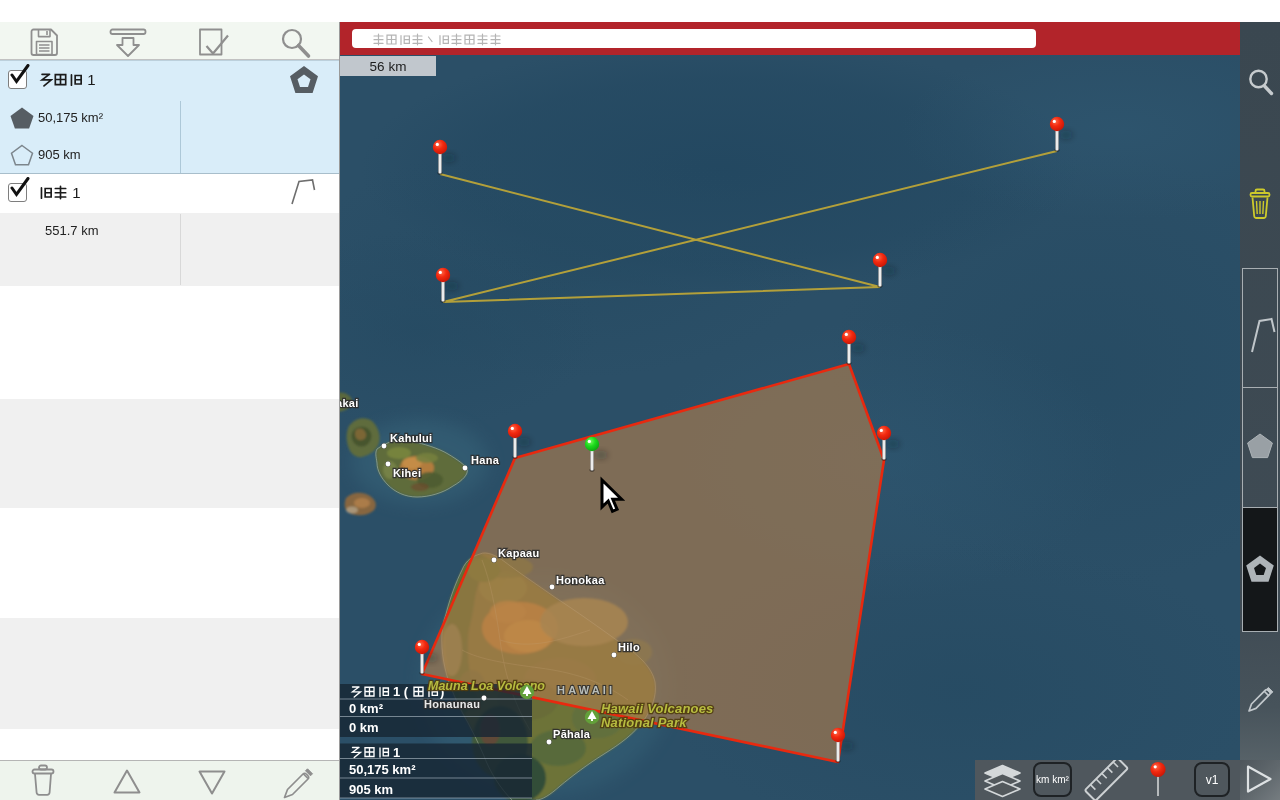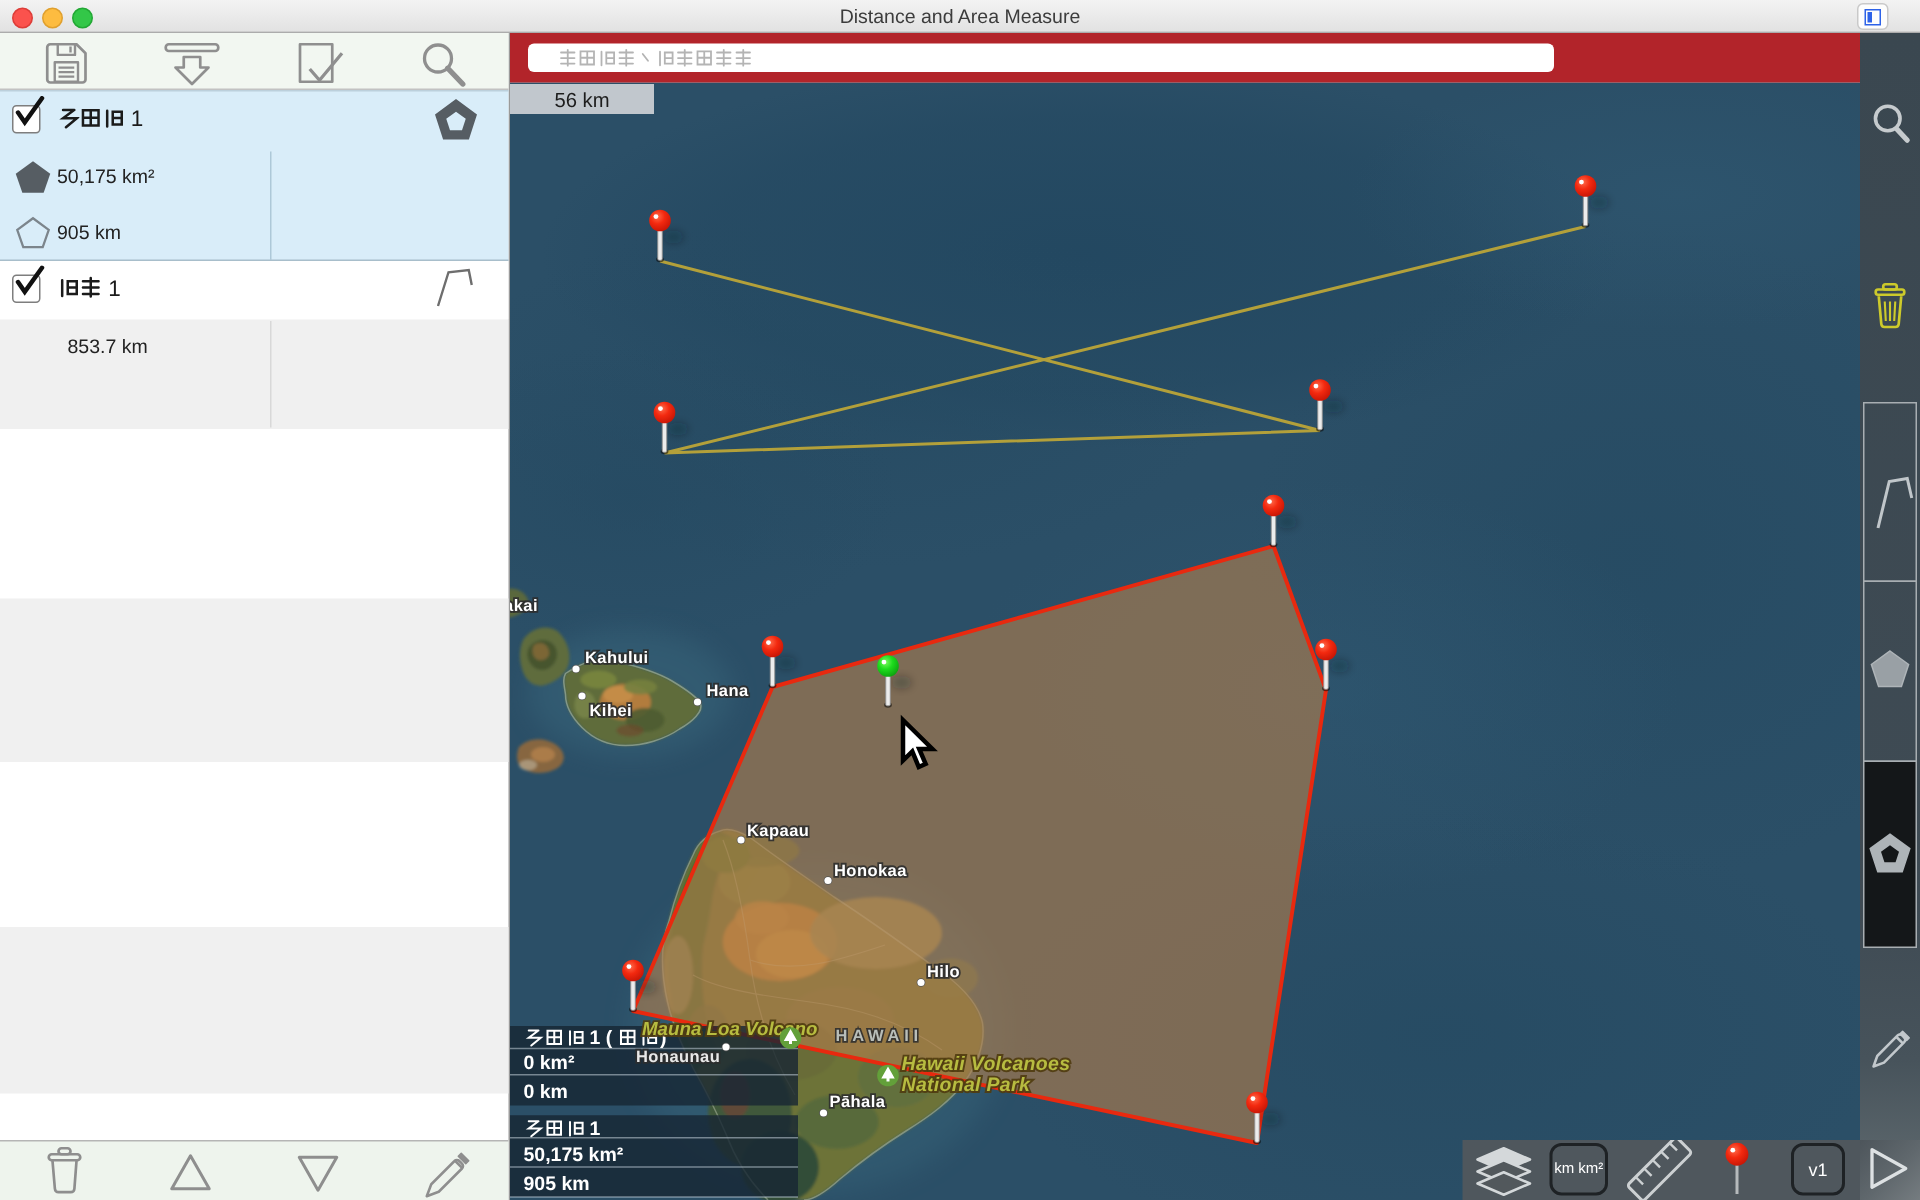--- a/index.html
+++ b/index.html
@@ -325,30 +325,20 @@
       </svg><svg class="g" width="13" height="13" viewBox="0 0 13 13" style="vertical-align:-2px">
         <path d="M2 3 h9 M2 6.7 h9 M2 10.4 h9 M6.5 1.2 v10.6" fill="none" stroke="#b4b4b4" stroke-width="1.2" stroke-linecap="round"></path>
       </svg><svg class="g" width="13" height="13" viewBox="0 0 13 13" style="vertical-align:-2px">
         <path d="M2 2.2 h9 v8.8 h-9 z M2 6.5 h9 M6.5 2.2 v8.8" fill="none" stroke="#b4b4b4" stroke-width="1.2" stroke-linecap="round"></path>
       </svg><svg class="g" width="13" height="13" viewBox="0 0 13 13" style="vertical-align:-2px">
         <path d="M2 3 h9 M2 6.7 h9 M2 10.4 h9 M6.5 1.2 v10.6" fill="none" stroke="#b4b4b4" stroke-width="1.2" stroke-linecap="round"></path>
       </svg><svg class="g" width="13" height="13" viewBox="0 0 13 13" style="vertical-align:-2px">
         <path d="M2 3 h9 M2 6.7 h9 M2 10.4 h9 M6.5 1.2 v10.6" fill="none" stroke="#b4b4b4" stroke-width="1.2" stroke-linecap="round"></path>
       </svg></div>
 
-  <div class="abs" id="titlebar">
-    <div id="title">Distance and Area Measure</div>
-    <div class="tl" style="left:8px;background:#fb524d;border:0.5px solid #dd3d38;"></div>
-    <div class="tl" style="left:28px;background:#fdbc40;border:0.5px solid #e0a02e;"></div>
-    <div class="tl" style="left:48px;background:#33c748;border:0.5px solid #22a834;"></div>
-    <div class="abs" style="left:1238px;top:2px;width:21px;height:18px;background:#fdfdfd;border:1px solid #c9c9c9;border-radius:4px;box-sizing:border-box;">
-      <div class="abs" style="left:4px;top:2.5px;width:11px;height:11px;border:1.5px solid #2d62e8;box-sizing:border-box;"></div>
-      <div class="abs" style="left:6px;top:4.5px;width:2.5px;height:7px;background:#2d62e8;"></div>
-    </div>
-  </div>
 
   <div class="abs" id="lpanel">
     <div class="abs" id="ltoolbar"></div>
     <div class="abs" id="licons" style="left:0;top:0;width:339px;height:38px;"><svg width="339" height="38" viewBox="0 0 339 38">
 <g fill="none" stroke="#8f8f8f" stroke-width="1.8" stroke-linejoin="round">
  <path d="M33.5 7.5 h17.5 l6 6 v17.5 a2 2 0 0 1 -2 2 h-21.5 a2 2 0 0 1 -2 -2 v-21.5 a2 2 0 0 1 2 -2 z"></path>
  <path d="M38.5 7.8 v6.8 h11.5 v-6.8" stroke-width="1.6"></path>
  <path d="M47 9 v4" stroke-width="1.6"></path>
  <rect x="36.5" y="19.5" width="15.5" height="13" stroke-width="1.6"></rect>
  <path d="M39 23 h10.5 M39 26 h10.5 M39 29 h10.5" stroke-width="1.5"></path>
@@ -395,21 +385,21 @@
 <div class="abs" style="left:38px;top:124px;"><svg class="g" width="15" height="15" viewBox="0 0 13 13" style="vertical-align:-2px">
             <path d="M3 2.5 v9 M6.2 3 h5.2 v7.4 h-5.2 z M6.2 6.7 h5.2" fill="none" stroke="#1b1b1b" stroke-width="1.45" stroke-linecap="round"></path>
           </svg><svg class="g" width="15" height="15" viewBox="0 0 13 13" style="vertical-align:-2px">
             <path d="M2 3 h9 M2 6.7 h9 M2 10.4 h9 M6.5 1.2 v10.6" fill="none" stroke="#1b1b1b" stroke-width="1.45" stroke-linecap="round"></path>
           </svg><span class="itxt"> 1</span></div>
 <svg width="30" height="30" viewBox="0 0 30 30" style="position:absolute;left:288px;top:117px;">
 <path d="M4 27 L11 4.5 L24.5 3 L26.5 13" fill="none" stroke="#6e6e6e" stroke-width="1.6"></path>
         </svg>
 <div class="abs" style="left:0;top:153px;width:339px;height:73px;background:#f0f0f0;"></div>
 <div class="abs" style="left:180px;top:154px;width:1px;height:71px;background:#d8d8d8;"></div>
-<div class="abs stxt" style="left:45px;top:163px;">853.7 km</div>
+<div class="abs stxt" style="left:45px;top:163px;">551.7 km</div>
 <div class="abs" style="left:0;top:339px;width:339px;height:109px;background:#f0f0f0;"></div>
 <div class="abs" style="left:0;top:558px;width:339px;height:111px;background:#f0f0f0;"></div>
 </div>
     <div class="abs" id="lbottom"><svg width="339" height="40" viewBox="0 0 339 40">
 <g fill="none" stroke="#8e8e8e" stroke-width="1.8" stroke-linejoin="round">
  <rect x="39" y="4.5" width="8" height="4" rx="2"></rect>
  <rect x="32.5" y="8.5" width="21" height="4" rx="2"></rect>
  <path d="M35 13 l1.6 18.5 a2.5 2.5 0 0 0 2.5 2.3 h8 a2.5 2.5 0 0 0 2.5 -2.3 L51 13"></path>
  <path d="M127 9.5 l12.5 22 h-25 z" stroke-width="2"></path>
  <path d="M199.5 10.5 h25 l-12.5 22 z" stroke-width="2"></path>

